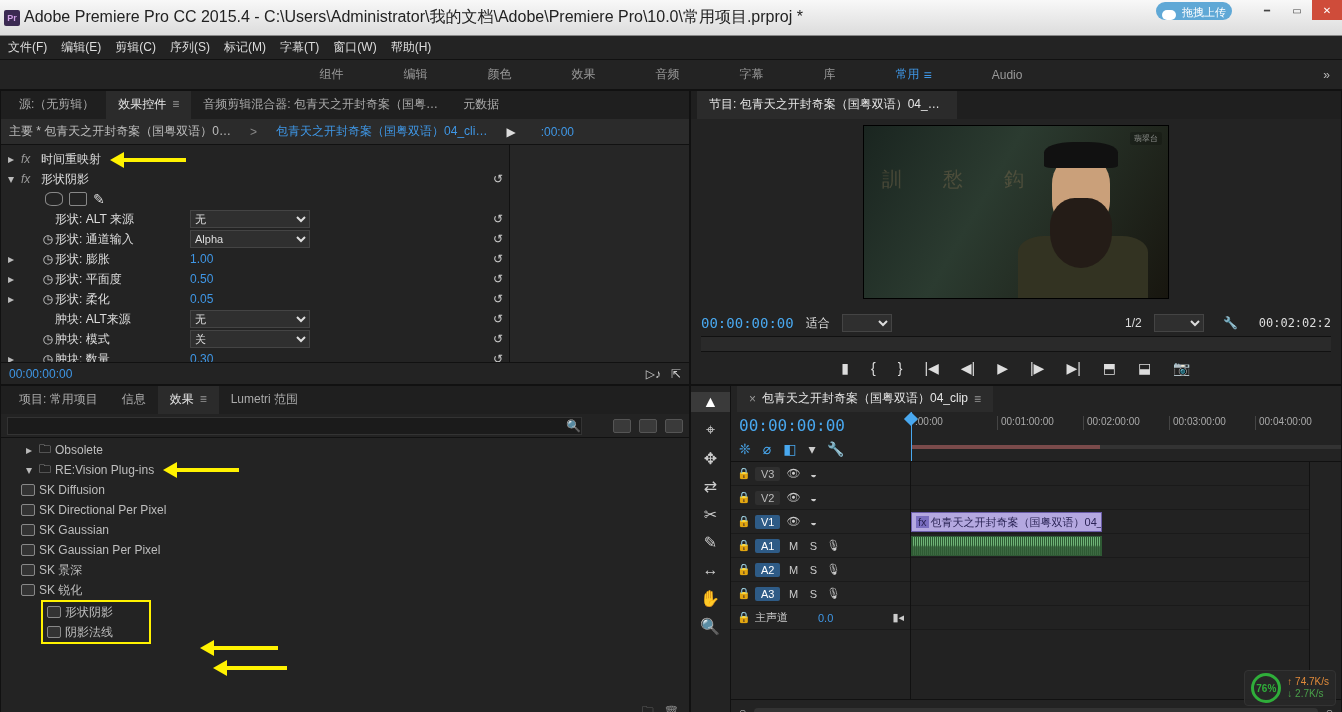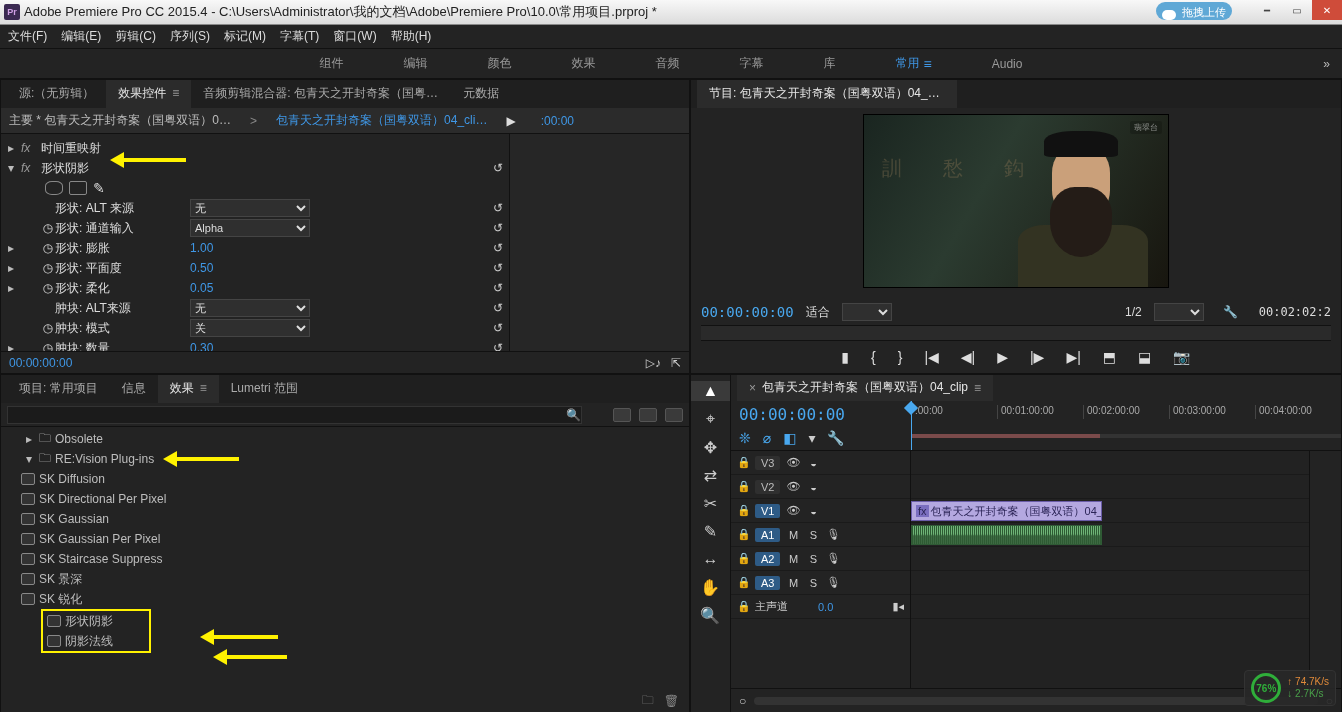--- a/index.html
+++ b/index.html
@@ -1,21 +1,21 @@
 <!DOCTYPE html>
 <html><head>
 <meta charset="utf-8">
 <style>
 * { margin: 0; padding: 0; box-sizing: border-box; font-family: "Microsoft YaHei", "Segoe UI", sans-serif; user-select: none; }
 body { background: #1b1b1b; color: #bdbdbd; font-size: 12px; width: 1342px; height: 712px; overflow: hidden; position: relative; }
 
 
-.win-titlebar { height: 25px; background: linear-gradient(to bottom, #f8f8f8, #dcdcdc); display: flex; align-items: center; color: #333; position: relative; border-bottom: 1px solid #888; }
+.win-titlebar { height: 36px; background: linear-gradient(to bottom, #f8f8f8, #dcdcdc); display: flex; align-items: center; color: #333; position: relative; border-bottom: 1px solid #888; }
 .win-titlebar .app-icon { width: 16px; height: 16px; background: #3b2a52; color: #d1a1e6; font-size: 9px; font-weight: bold; display: flex; align-items: center; justify-content: center; margin: 0 4px; border-radius: 2px; }
-.win-titlebar .title { font-size: 13px; color: #222; }
+.win-titlebar .title { font-size: 16px; color: #222; }
 .win-titlebar .right-box { position: absolute; right: 110px; top: 2px; display: flex; align-items: flex-end; gap: 6px; background: #5fa8d6; border-radius: 9px; padding: 0 6px; height: 18px; font-size: 11px; color: #fff; }
 .win-titlebar .right-box .cloud { width: 14px; height: 10px; background: #fff; border-radius: 5px; position: relative; }
 .win-controls { position: absolute; right: 0; top: 0; display: flex; height: 20px; }
 .win-controls span { width: 30px; display: flex; align-items: center; justify-content: center; font-size: 10px; color: #444; }
 .win-controls .close { background: #cf4c3a; color: #fff; }
 
 
 .menubar { height: 24px; background: #232323; display: flex; align-items: center; padding: 0 8px; gap: 14px; color: #ddd; font-size: 12px; border-bottom: 1px solid #111; }
 
 
@@ -400,24 +400,20 @@
       <div class="fx-item indent2">
           <div class="preset"></div>
           <span>SK Gaussian</span>
         </div>
       <div class="fx-item indent2">
           <div class="preset"></div>
           <span>SK Gaussian Per Pixel</span>
         </div>
       <div class="fx-item indent2">
           <div class="preset"></div>
-          <span>SK Staircase Suppress</span>
-        </div>
-      <div class="fx-item indent2">
-          <div class="preset"></div>
           <span>SK 景深</span>
         </div>
       <div class="fx-item indent2">
           <div class="preset"></div>
           <span>SK 锐化</span>
         </div>
 
       <div class="yellow-box" style="margin:0 0 0 40px; width:110px;">
         <div class="fx-item" style="padding-left:4px; position:relative;">
             <div class="preset"></div>

